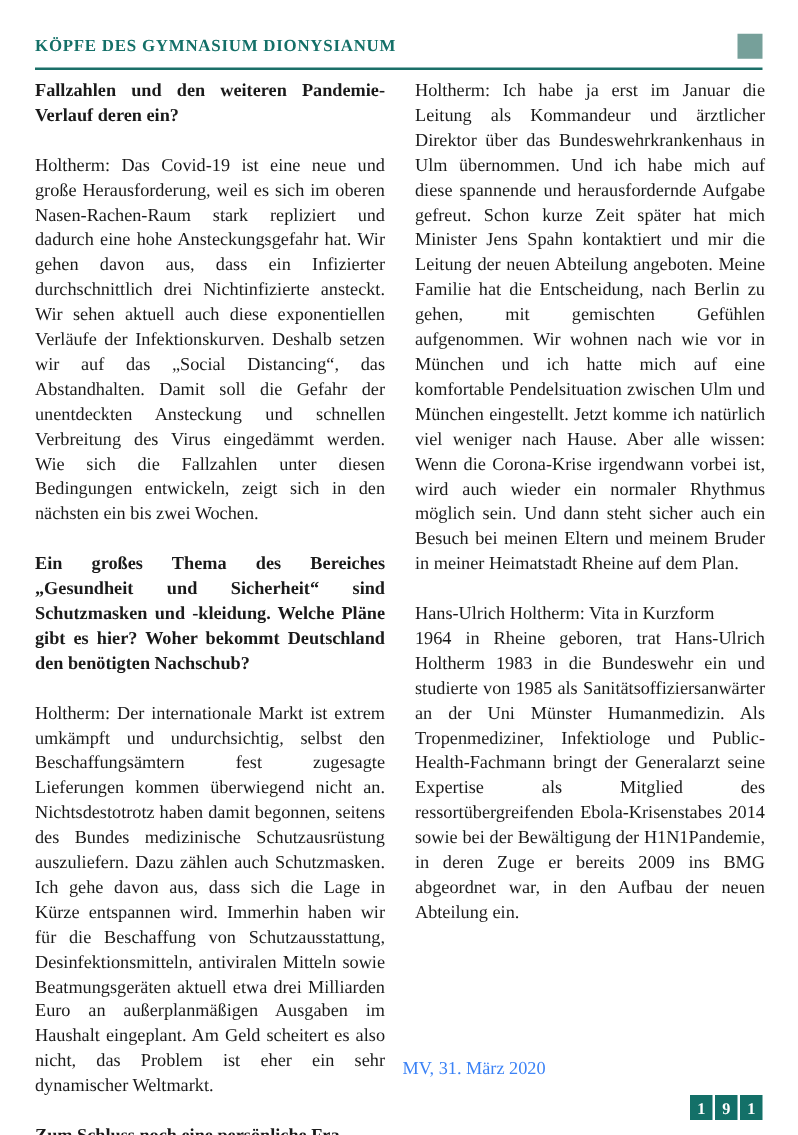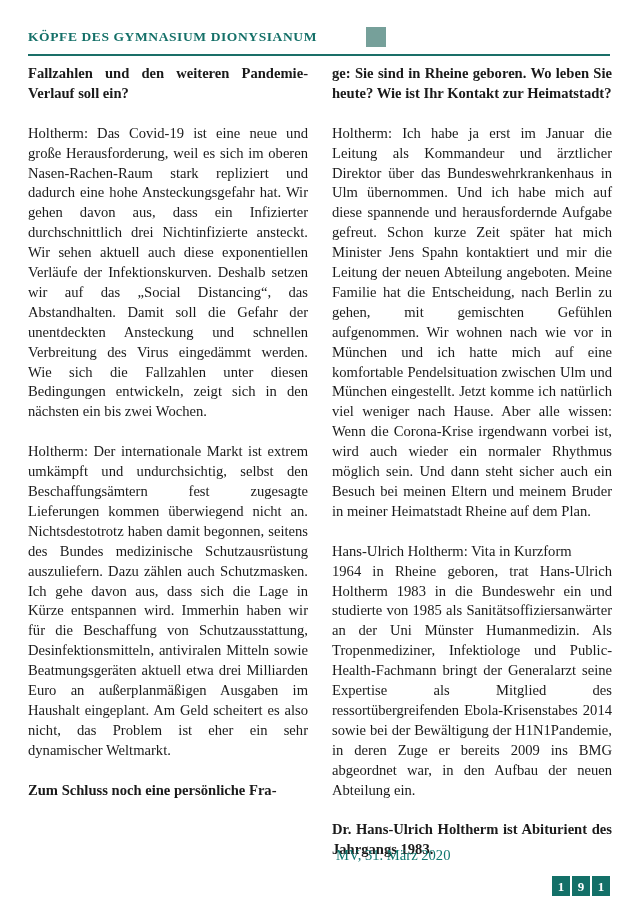--- a/index.html
+++ b/index.html
@@ -25,21 +25,21 @@
 
   
   .runninghead {
     position: absolute;
     left: 28px;
     top: 24px;
     width: 582px;
     height: 26px;
     display: flex;
     align-items: center;
-    justify-content: flex-start;
+    justify-content: space-between;
     gap: 40px;
   }
   .runninghead-text {
     font-family: "Liberation Serif", "DejaVu Serif", serif;
     font-weight: bold;
     font-size: 13.5px;
     letter-spacing: 0.6px;
     color: #147068;
     text-transform: uppercase;
     white-space: nowrap;
@@ -96,25 +96,25 @@
   .speaker {
     font-weight: normal;
   }
   .bio-head {
     font-weight: normal;
   }
 
   
   .byline {
     position: absolute;
-    left: 336px;
+    left: 322px;
     top: 846px;
     font-size: 14.6px;
     line-height: 19.9px;
-    color: #0f766e;
+    color: #3b82f6;
   }
 
   .folio {
     position: absolute;
     right: 28px;
     bottom: 12px;
     display: flex;
     gap: 2px;
   }
   .folio-digit {
@@ -139,48 +139,47 @@
   <div class="runninghead">
     <span class="runninghead-text">Köpfe des Gymnasium Dionysianum</span>
     <span class="runninghead-square"></span>
   </div>
   <div class="head-rule"></div>
 
   <div class="columns">
 
     <div class="col">
 
-      <p class="body qn spacer-after">Fallzahlen und den weiteren Pandemie-Verlauf soll ein?</p>
+      <p class="body qn spacer-after">Fallzahlen und den weiteren Pandemie-Verlauf deren ein?</p>
 
       <p class="body spacer-after">
         <span class="speaker">Holtherm:</span><span> Das Covid-19 ist eine neue und große Herausforderung, weil es sich im oberen Nasen-Rachen-Raum stark repliziert und dadurch eine hohe Ansteckungsgefahr hat. Wir gehen davon aus, dass ein Infizierter durchschnittlich drei Nichtinfizierte ansteckt. Wir sehen aktuell auch diese exponentiellen Verläufe der Infektionskurven. Deshalb setzen wir auf das „Social Distancing“, das Abstandhalten. Damit soll die Gefahr der unentdeckten Ansteckung und schnellen Verbreitung des Virus eingedämmt werden. Wie sich die Fallzahlen unter diesen Bedingungen entwickeln, zeigt sich in den nächsten ein bis zwei Wochen.</span>
       </p>
 
+      <p class="body qn spacer-after">Ein großes Thema des Bereiches „Gesundheit und Sicherheit“ sind Schutzmasken und -kleidung. Welche Pläne gibt es hier? Woher bekommt Deutschland den benötigten Nachschub?</p>
 
       <p class="body spacer-after">
         <span class="speaker">Holtherm:</span><span> Der internationale Markt ist extrem umkämpft und undurchsichtig, selbst den Beschaffungsämtern fest zugesagte Lieferungen kommen überwiegend nicht an. Nichtsdestotrotz haben damit begonnen, seitens des Bundes medizinische Schutzausrüstung auszuliefern. Dazu zählen auch Schutzmasken. Ich gehe davon aus, dass sich die Lage in Kürze entspannen wird. Immerhin haben wir für die Beschaffung von Schutzausstattung, Desinfektionsmitteln, antiviralen Mitteln sowie Beatmungsgeräten aktuell etwa drei Milliarden Euro an außerplanmäßigen Ausgaben im Haushalt eingeplant. Am Geld scheitert es also nicht, das Problem ist eher ein sehr dynamischer Weltmarkt.</span>
       </p>
 
       <p class="body qn last-left">Zum Schluss noch eine persönliche Fra-</p>
 
     </div>
 
     <div class="col">
 
-      <p class="body qn spacer-after">ge: Sie sind in Rheine geboren. Wo leben Sie heute? Wie ist Ihr Kontakt zur Heimatstadt?</p>
 
       <p class="body spacer-after">
         <span class="speaker">Holtherm:</span><span> Ich habe ja erst im Januar die Leitung als Kommandeur und ärztlicher Direktor über das Bundeswehrkrankenhaus in Ulm übernommen. Und ich habe mich auf diese spannende und herausfordernde Aufgabe gefreut. Schon kurze Zeit später hat mich Minister Jens Spahn kontaktiert und mir die Leitung der neuen Abteilung angeboten. Meine Familie hat die Entscheidung, nach Berlin zu gehen, mit gemischten Gefühlen aufgenommen. Wir wohnen nach wie vor in München und ich hatte mich auf eine komfortable Pendelsituation zwischen Ulm und München eingestellt. Jetzt komme ich natürlich viel weniger nach Hause. Aber alle wissen: Wenn die Corona-Krise irgendwann vorbei ist, wird auch wieder ein normaler Rhythmus möglich sein. Und dann steht sicher auch ein Besuch bei meinen Eltern und meinem Bruder in meiner Heimatstadt Rheine auf dem Plan.</span>
       </p>
 
       <p class="body spacer-after">
         <span class="bio-head">Hans-Ulrich Holtherm: Vita in Kurzform</span><br><span> 1964 in Rheine geboren, trat Hans-Ulrich Holtherm 1983 in die Bundeswehr ein und studierte von 1985 als Sanitätsoffiziersanwärter an der Uni Münster Humanmedizin. Als Tropenmediziner, Infektiologe und Public-Health-Fachmann bringt der Generalarzt seine Expertise als Mitglied des ressortübergreifenden Ebola-Krisenstabes 2014 sowie bei der Bewältigung der H1N1Pandemie, in deren Zuge er bereits 2009 ins BMG abgeordnet war, in den Aufbau der neuen Abteilung ein.</span>
       </p>
 
-      <p class="body qn">Dr. Hans-Ulrich Holtherm ist Abiturient des Jahrgangs 1983.</p>
 
     </div>
 
   </div>
 
   <div class="byline">MV, 31. März 2020</div>
 
   <div class="folio">
     <span class="folio-digit">1</span>
     <span class="folio-digit">9</span>

